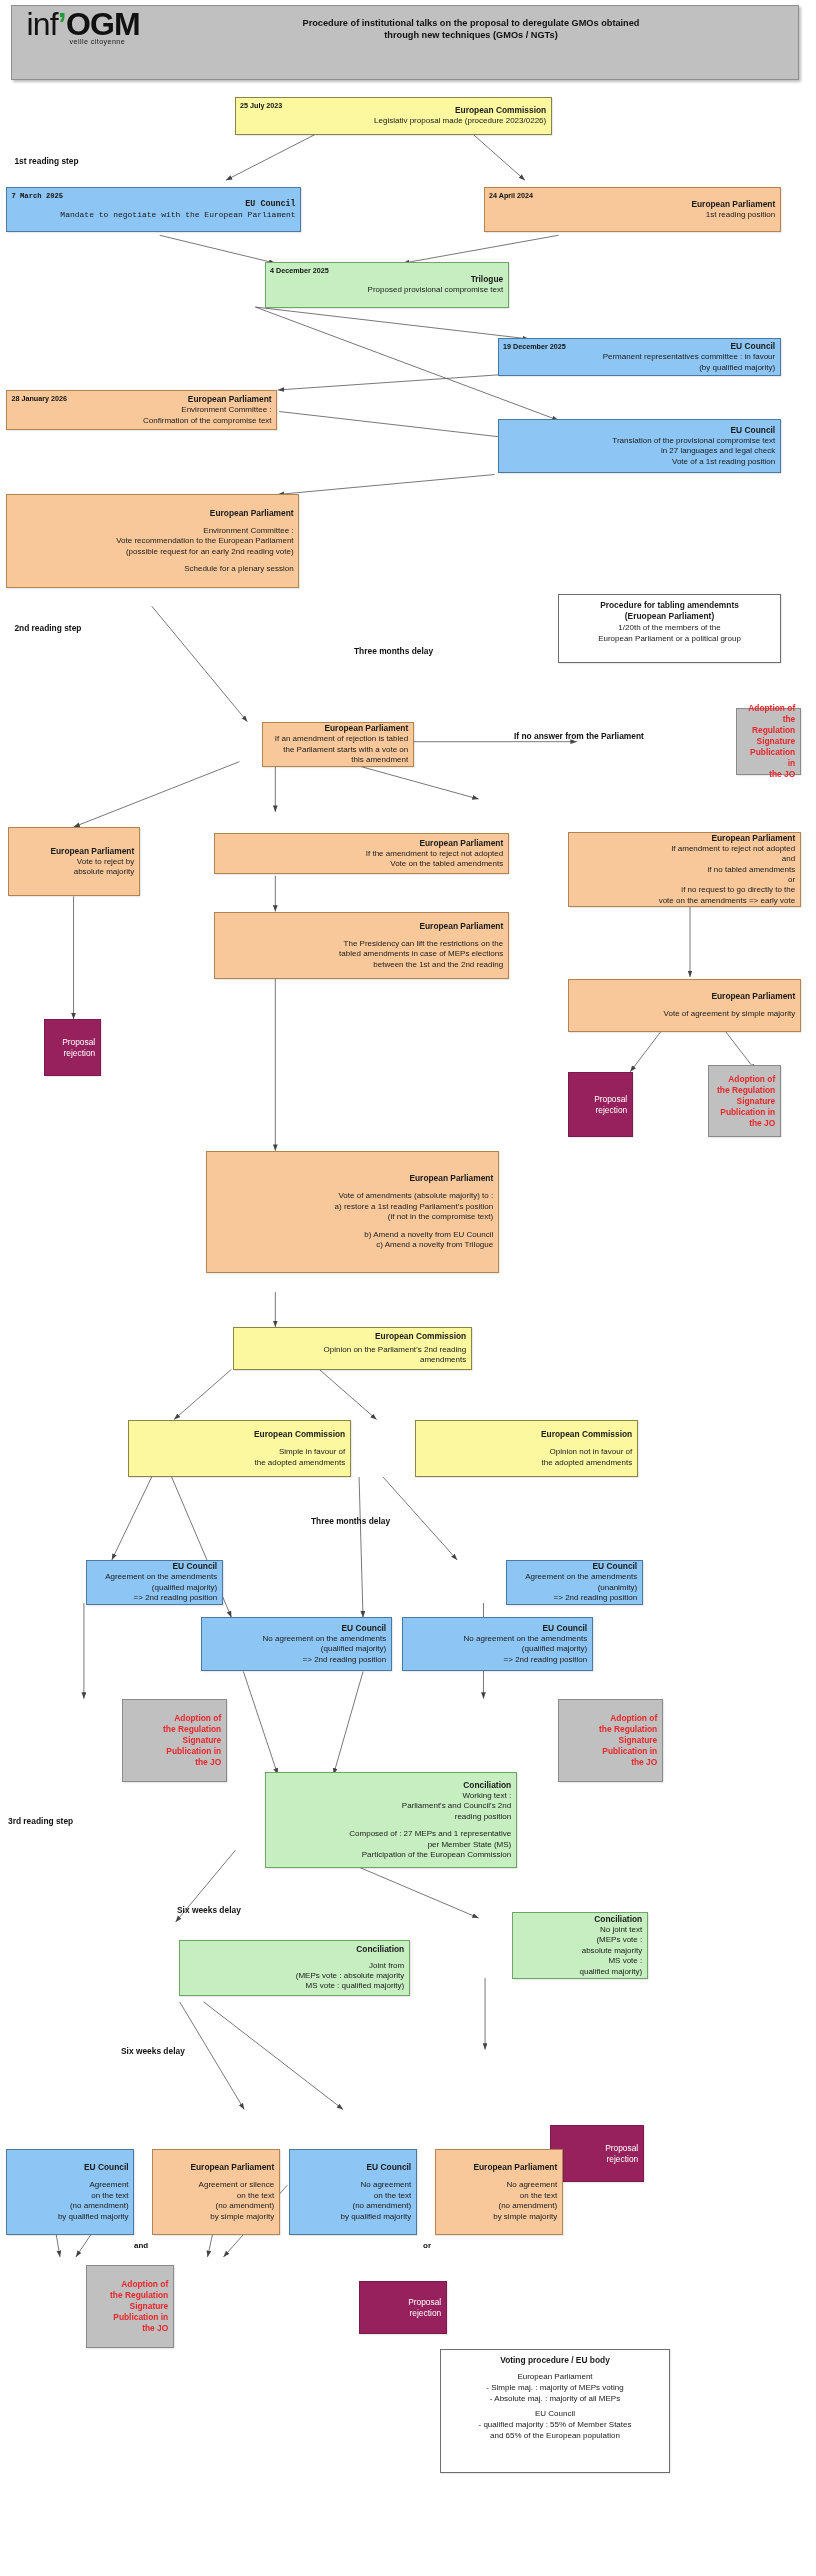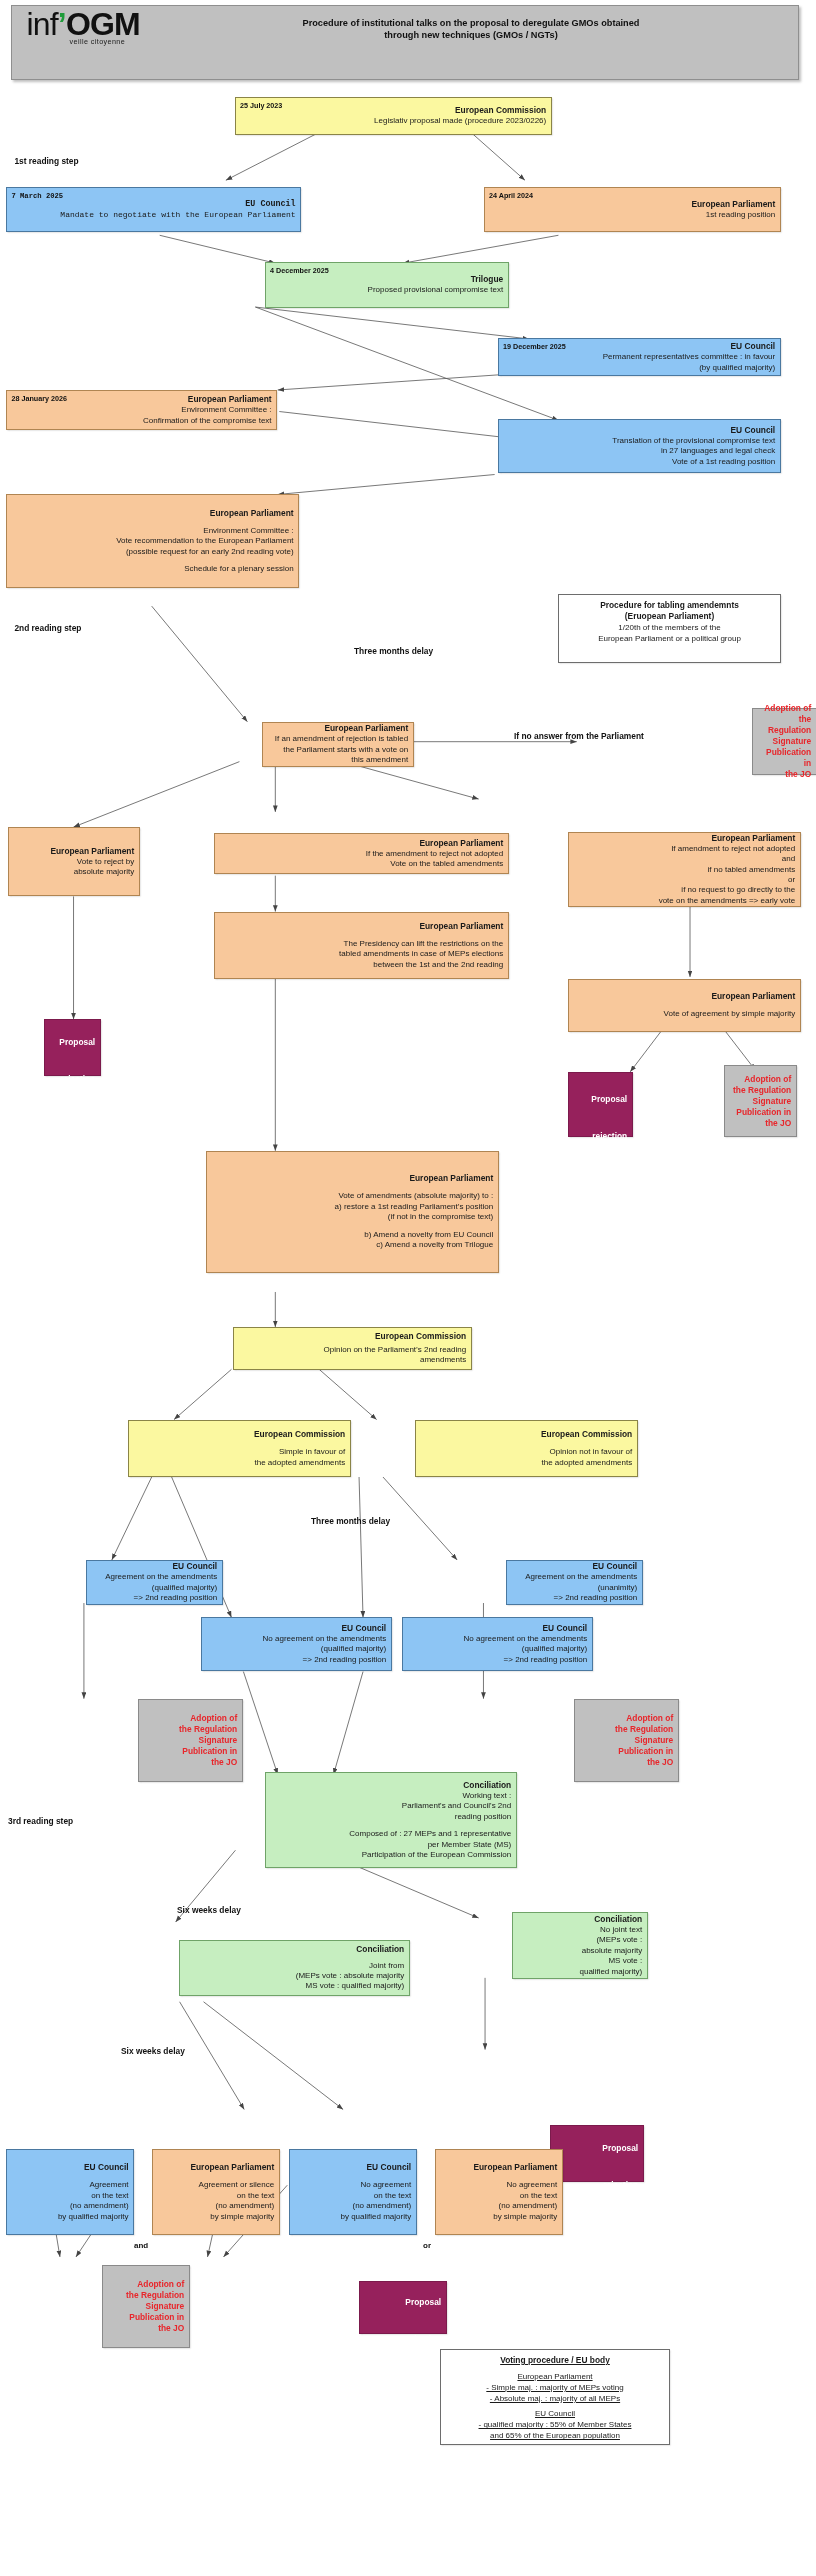--- a/index.html
+++ b/index.html
@@ -80,24 +80,24 @@
     left:4px; top:3.2px;
     font-size:7.2px;
     font-weight:bold;
     color:#111;
     white-space:nowrap;
   }
   .yellow{ background:#fbf8a0; border-color:#8a8447;}
   .blue  { background:#8dc5f4; border-color:#4a78a0;}
   .green { background:#c6eec0; border-color:#6fa368;}
   .orange{ background:#f8c89b; border-color:#b08552;}
-  .grey  { background:#c0c0c0; border-color:#8a8a8a; color:#e8262b;margin-left:16px;}
+  .grey  { background:#c0c0c0; border-color:#8a8a8a; color:#e8262b;}
   .grey .ttl{ color:#e8262b; font-weight:bold;}
   .maroon{ background:#96215c; border-color:#7b1a4c; color:#ffffff;}
-  .maroon .ttl{ color:#fff; font-weight:bold;margin-top:26px;}
+  .maroon .ttl{ color:#fff; font-weight:normal;}
   
   .legend{
     position:absolute;
     box-sizing:border-box;
     background:#ffffff;
     border:0.8px solid #6d6d6d;
     padding:4.8px 6.4px;
     font-size:8px;
     line-height:11px;
     text-align:center;
@@ -506,21 +506,21 @@
     <div class="ttl">Signature</div>
     <div class="ttl">Publication in</div>
     <div class="ttl">the JO</div>
   </div>
 
   <div class="node maroon" style="left:359px; top:2281px; width:88px; height:53px;">
     <div class="ttl">Proposal</div>
     <div class="ttl">rejection</div>
   </div>
 
-  <div class="legend" style="left:440px; top:2349px; width:230px; height:96px;text-decoration:underline;">
+  <div class="legend" style="left:440px; top:2349px; width:230px; height:124px;">
     <div class="lt">Voting procedure / EU body</div>
     <div style="height:4.8px"></div>
     <div>European Parliament</div>
     <div>- Simple maj. : majority of MEPs voting</div>
     <div>- Absolute maj. : majority of all MEPs</div>
     <div style="height:4.8px"></div>
     <div>EU Council</div>
     <div>- qualified majority : 55% of Member States</div>
     <div>and 65% of the European population</div>
   </div>

